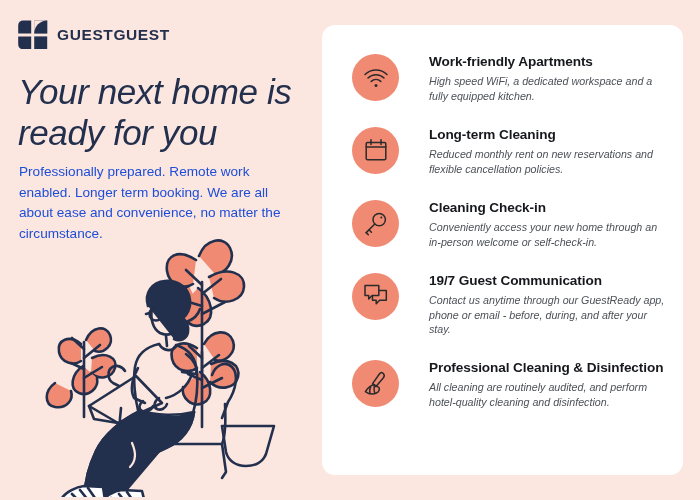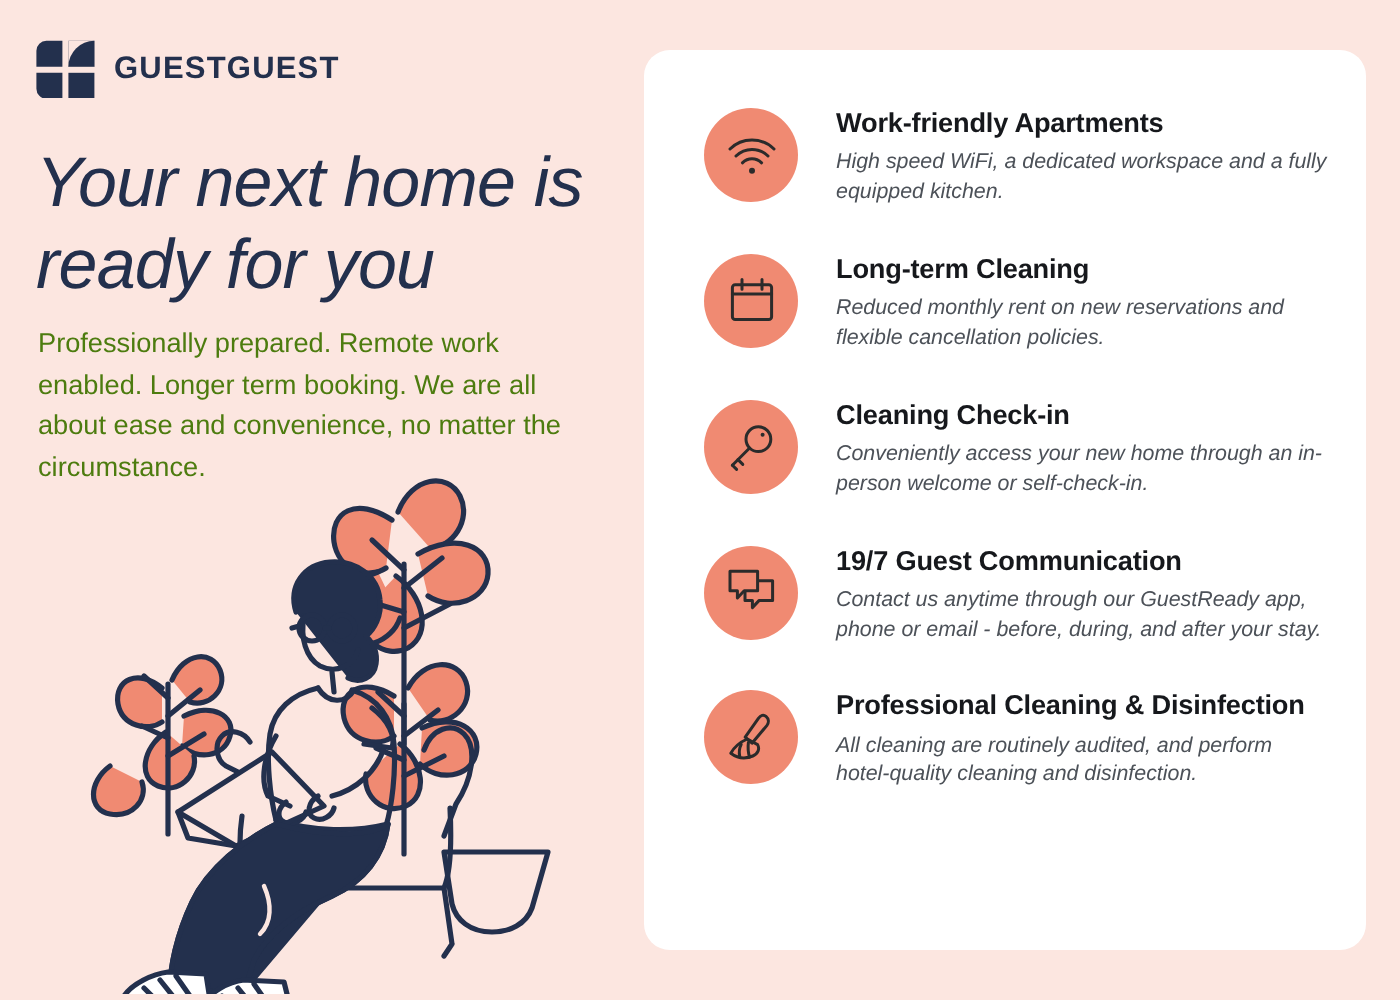--- a/index.html
+++ b/index.html
@@ -47,21 +47,21 @@
     font-weight: 300;
     line-height: 1.17;
     letter-spacing: -0.4px;
     font-style: italic;
   }
 
   .subcopy {
     position: absolute;
     left: 19px; top: 162px;
     width: 278px;
-    color: #4d7c0f;
+    color: #1d4ed8;
     font-size: 13.6px;
     font-weight: 400;
     line-height: 1.52;
   }
 
   .illustration {
     position: absolute;
     left: 26px; top: 222px;
     width: 290px; height: 275px;
   }
@@ -79,21 +79,21 @@
   .feature-list {
     position: absolute;
     left: 0; top: 0;
     width: 100%;
     padding: 27px 18px 0 30px;
   }
 
   .feature {
     display: flex;
     align-items: flex-start;
-    gap: 19px;
+    gap: 30px;
     margin-bottom: 21px;
   }
   .feature:last-child { margin-bottom: 12px; }
 
   .feature-icon {
     flex: 0 0 auto;
     width: 47px; height: 47px;
     border-radius: 50%;
     background: #F08A72;
     display: flex;

